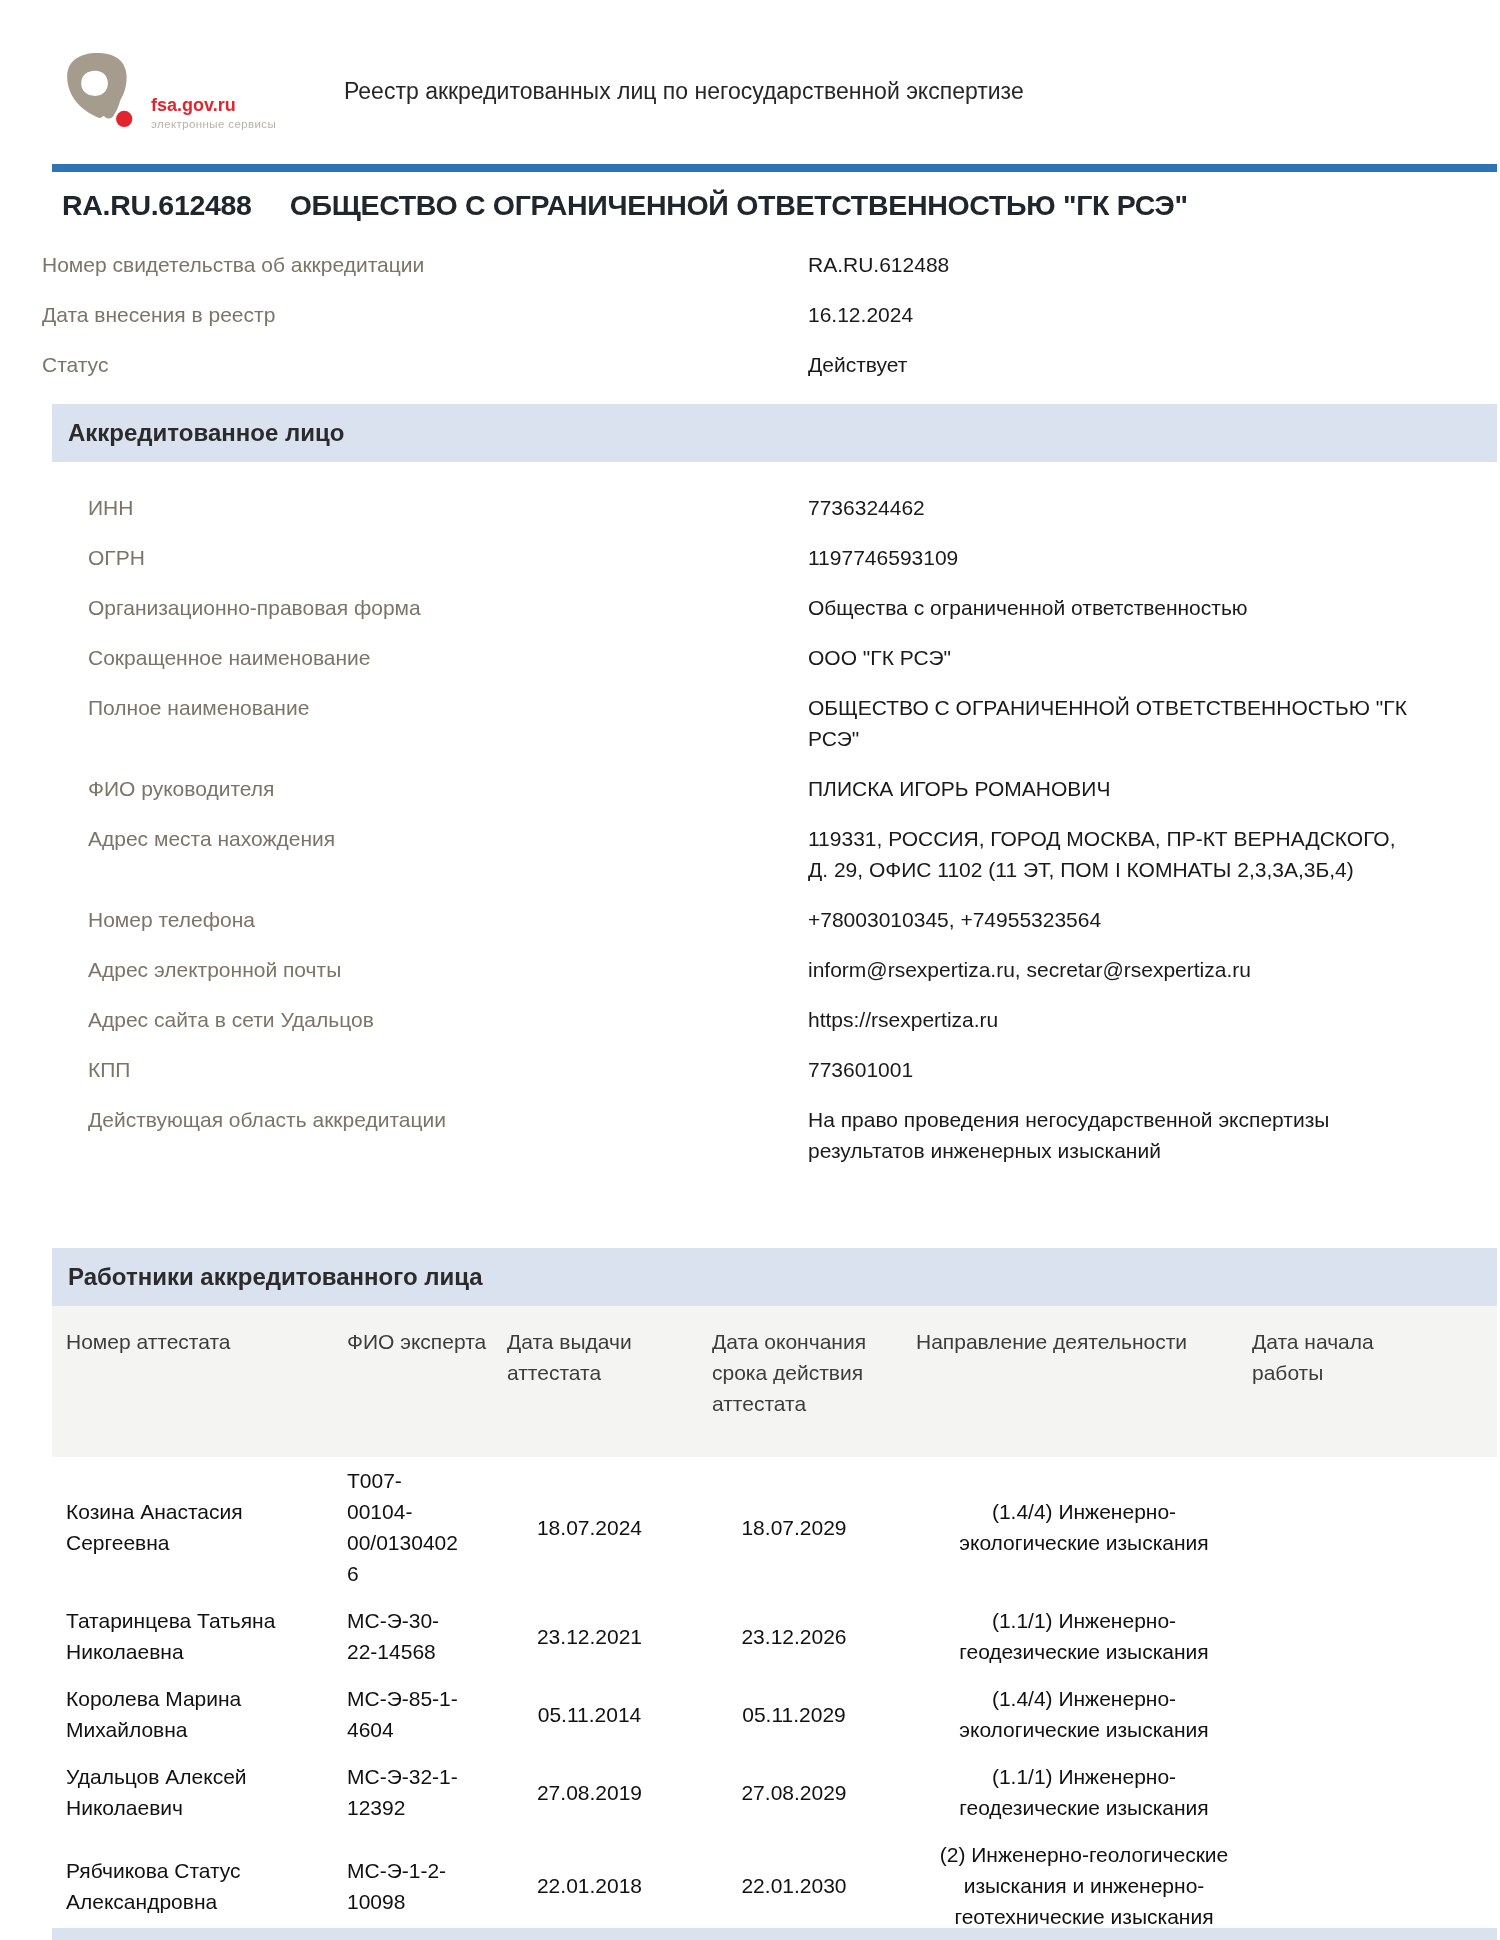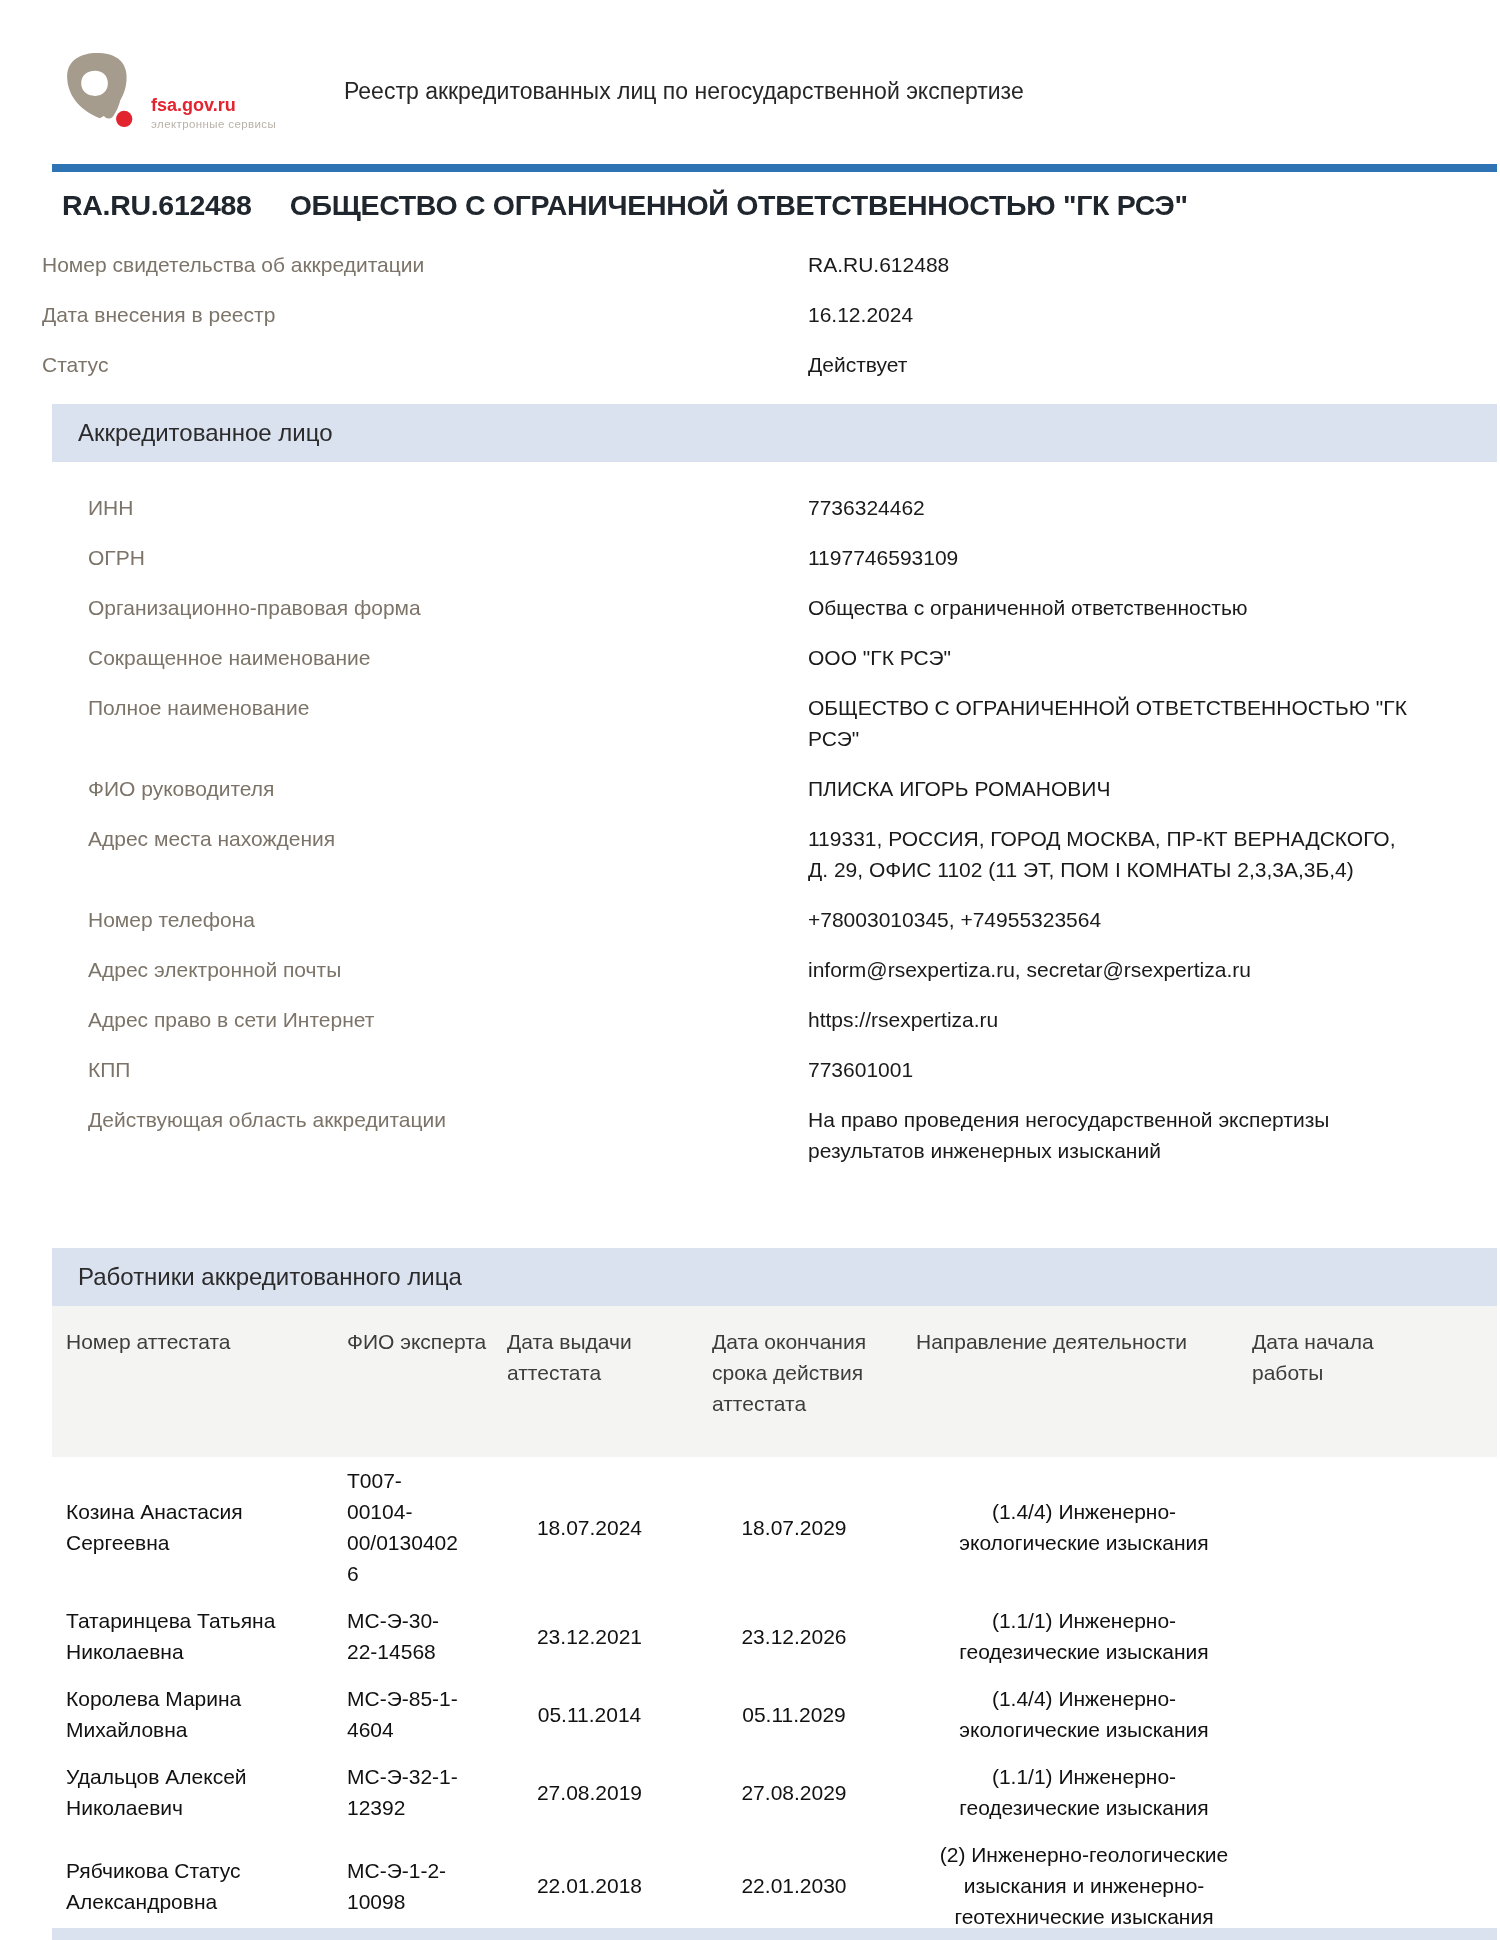--- a/index.html
+++ b/index.html
@@ -25,22 +25,22 @@
   .kv-outer{margin:27px 0 0 42px;}
   .kv-outer .kv{grid-template-columns:766px 1fr;}
   .kv-inner{margin:30px 0 0 52px;}
   .kv-inner .kv{grid-template-columns:756px 1fr;}
   .kv-inner .kv-label{padding-left:36px;}
   .kv{margin-bottom:19px;}
   .kv-label{color:#7d7469;font-size:21px;line-height:31px;}
   .kv-value{color:#1a1a1a;font-size:21px;line-height:31px;max-width:600px;}
   
   .section-band{margin:15px 3px 0 52px;height:58px;background:#dbe2ef;
-    display:flex;align-items:center;padding-left:26px;
-    font-size:24px;font-weight:normal;color:#2b2b2b;}
+    display:flex;align-items:center;padding-left:16px;
+    font-size:24px;font-weight:bold;color:#2b2b2b;}
   .band-accredited{margin-top:24px;}
   .band-employees{margin-top:82px;}
   
   .tbl-grid{display:grid;grid-template-columns:281px 160px 205px 204px 336px 1fr;}
   .tbl-head{margin:0 3px 0 52px;background:#f4f4f2;padding:20px 0 38px 14px;}
   .tbl-head .hcell{font-size:21px;line-height:31px;color:#3d3d3d;}
   .hcell.h-cert{padding-right:44px;}
   .hcell.h-issued{padding-right:64px;}
   .hcell.h-expires{padding-right:44px;}
   .hcell.h-start{padding-right:92px;}
@@ -128,21 +128,21 @@
   </div>
   <div class="kv">
     <div class="kv-label">Номер телефона</div>
     <div class="kv-value">+78003010345, +74955323564</div>
   </div>
   <div class="kv">
     <div class="kv-label">Адрес электронной почты</div>
     <div class="kv-value">inform@rsexpertiza.ru, secretar@rsexpertiza.ru</div>
   </div>
   <div class="kv">
-    <div class="kv-label">Адрес право в сети Интернет</div>
+    <div class="kv-label">Адрес сайта в сети Удальцов</div>
     <div class="kv-value">https://rsexpertiza.ru</div>
   </div>
   <div class="kv">
     <div class="kv-label">КПП</div>
     <div class="kv-value">773601001</div>
   </div>
   <div class="kv">
     <div class="kv-label">Действующая область аккредитации</div>
     <div class="kv-value">На право проведения негосударственной экспертизы результатов инженерных изысканий</div>
   </div>

